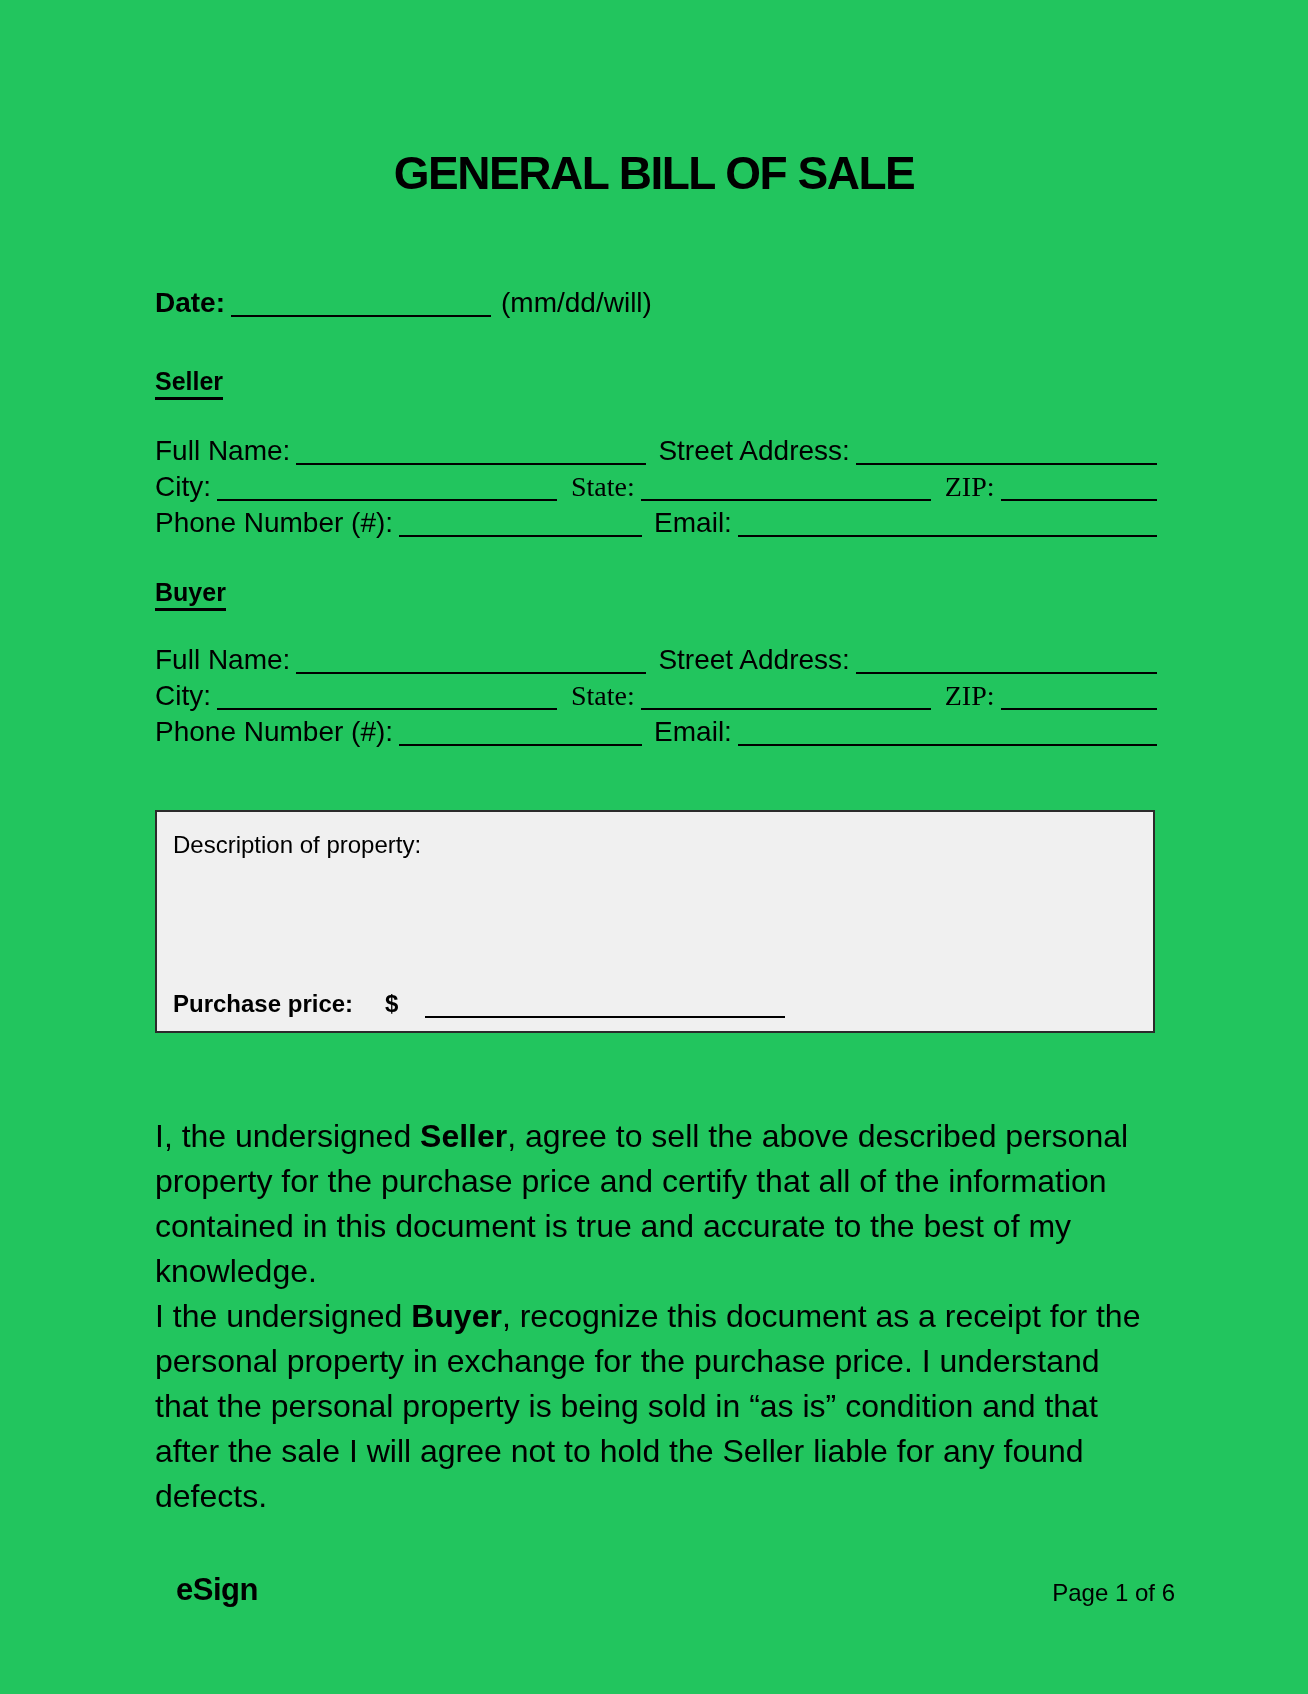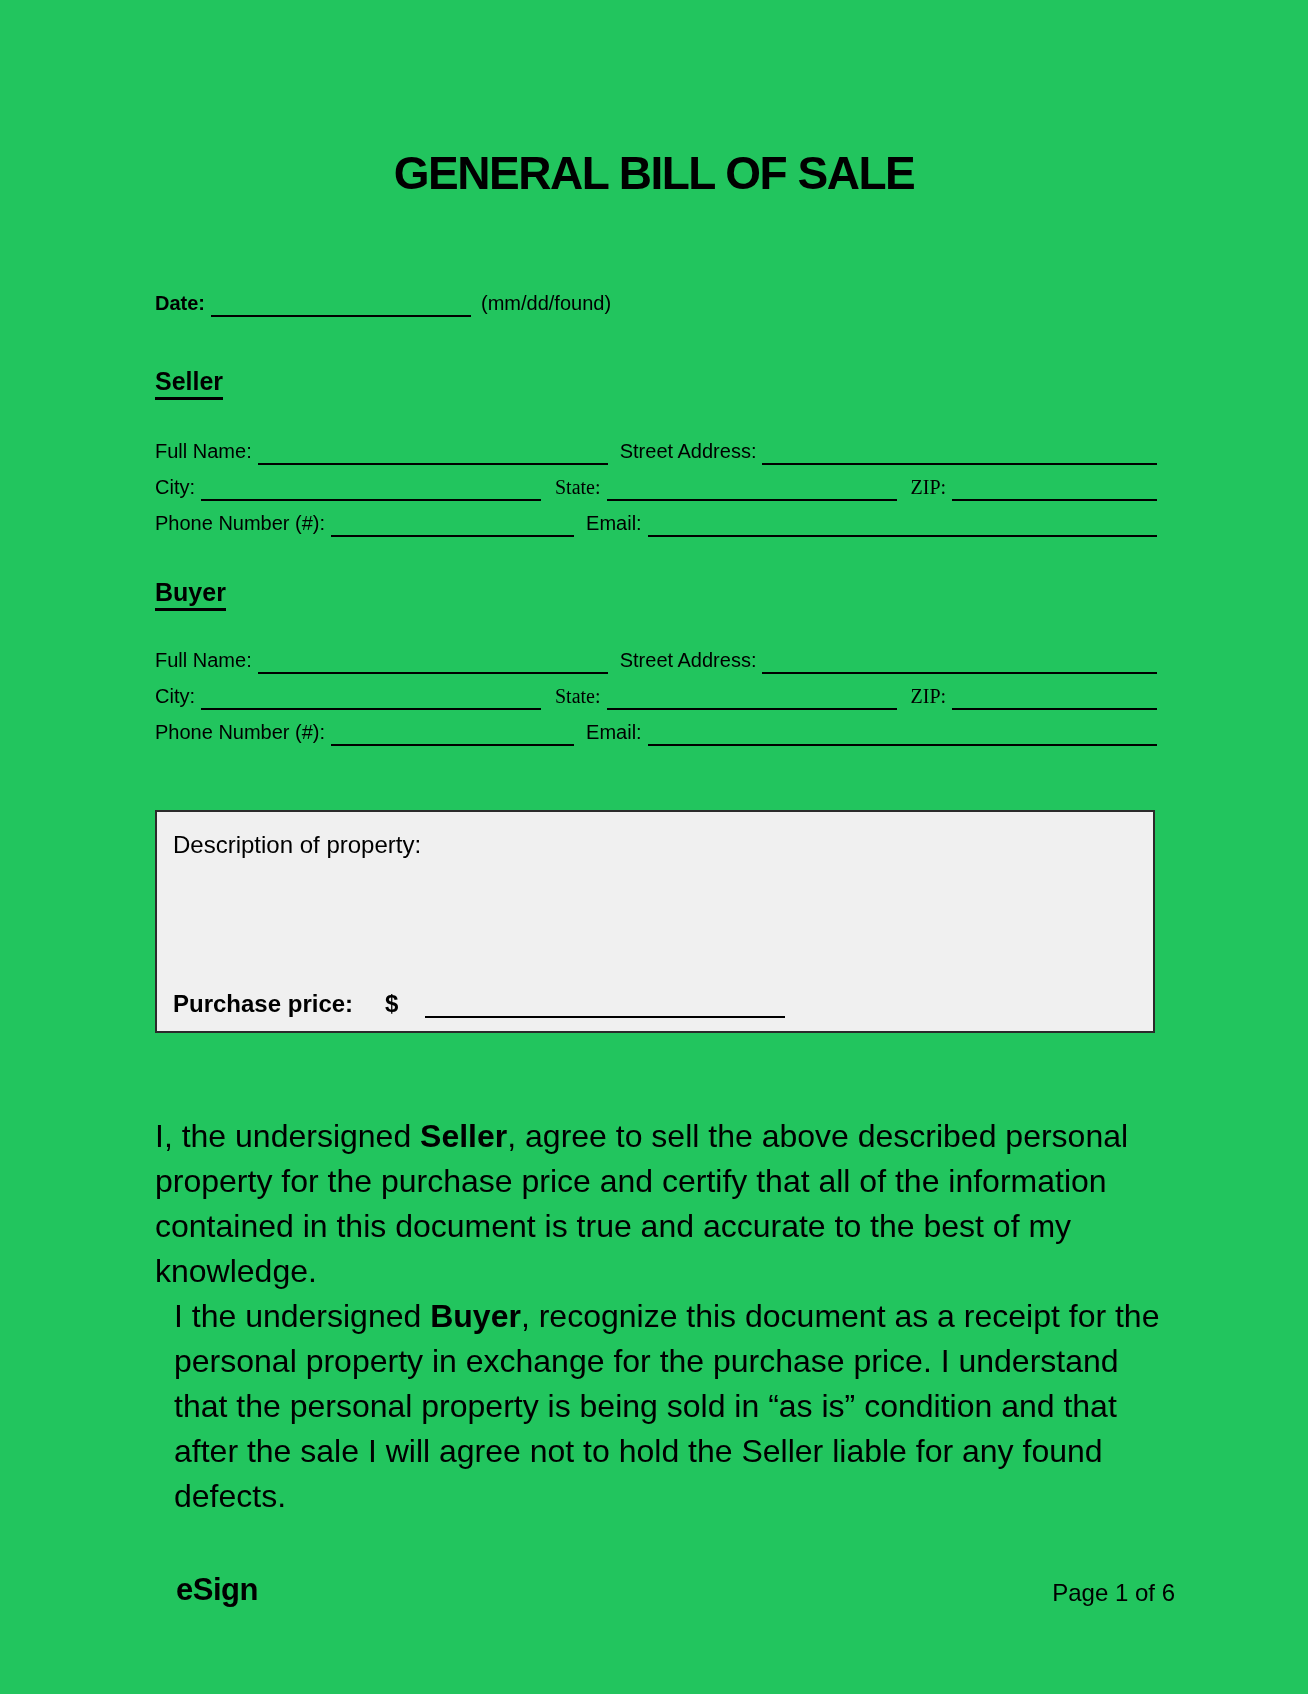--- a/index.html
+++ b/index.html
@@ -14,21 +14,21 @@
   }
   .doc-title {
     position:absolute; top:146px; left:0; width:100%;
     text-align:center;
     font-size:46px; font-weight:700; letter-spacing:-1.5px;
   }
   
   .field-row {
     position:absolute; left:155px; width:1002px; height:30px;
     display:flex; align-items:flex-end;
-    font-size:20px; line-height:28px; white-space:nowrap;
+    font-size:28px; line-height:28px; white-space:nowrap;
   }
   .lbl { white-space:nowrap; }
   .fill {
     border-bottom:2px solid #000000;
     height:28px; margin-left:6px;
     overflow:hidden;
   }
   .grow { flex:1 1 auto; }
   .after-gap { margin-left:12px;margin-top:12px; }
   .after-gap-lg { margin-left:14px;font-family:Liberation Serif, serif; }
@@ -81,21 +81,21 @@
 </head>
 <body>
 
 <div class="page">
 
   <div class="doc-title">GENERAL BILL OF SALE</div>
 
   <div class="field-row" style="top:287px;">
     <span class="lbl bold">Date:</span>
     <div class="fill" style="width:260px;"></div>
-    <span class="hint">(mm/dd/found)</span>
+    <span class="hint">(mm/dd/will)</span>
   </div>
 
   <div class="section-h" style="top:366px;">
     <span>Seller</span>
   </div>
 
   <div class="field-row" style="top:435px;">
     <span class="lbl">Full Name:</span>
     <div class="fill" style="width:350px;"></div>
     <span class="lbl after-gap">Street Address:</span>
@@ -152,20 +152,20 @@
       <span class="lbl">Purchase price:</span>
       <span class="lbl" style="margin-left:7px;">$</span>
       <div class="price-fill"></div>
     </div>
   </div>
 
   <div class="para" style="top:1114px;">
     <span>I, the undersigned </span><span class="bold">Seller</span><span>, agree to sell the above described personal property for the purchase price and certify that all of the information contained in this document is true and accurate to the best of my knowledge.</span>
   </div>
 
-  <div class="para" style="top:1294px;margin-left:19px;">
+  <div class="para" style="top:1294px;">
     <span>I the undersigned </span><span class="bold">Buyer</span><span>, recognize this document as a receipt for the personal property in exchange for the purchase price. I understand that the personal property is being sold in “as is” condition and that after the sale I will agree not to hold the Seller liable for any found defects.</span>
   </div>
 
   <div class="brand">eSign</div>
   <div class="page-num">Page 1 of 6</div>
 
 </div>
 
 </body></html>

